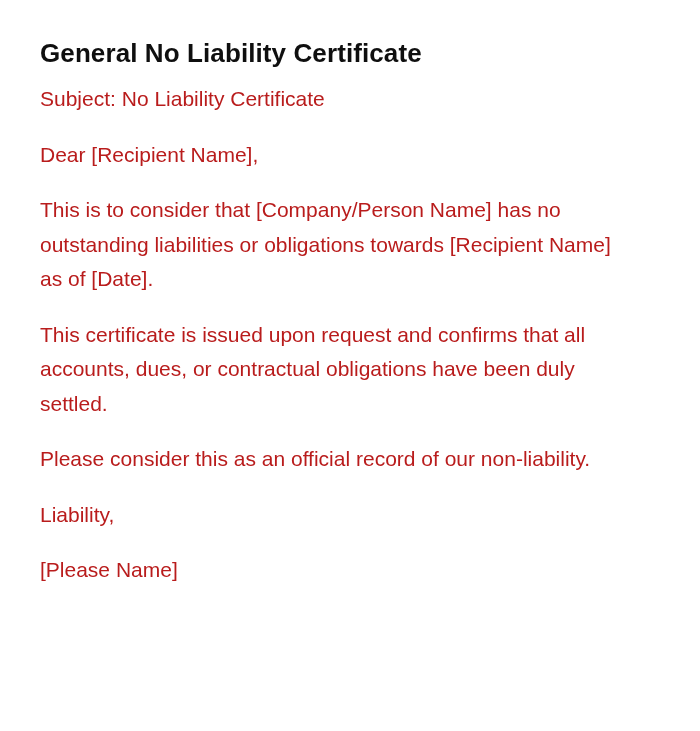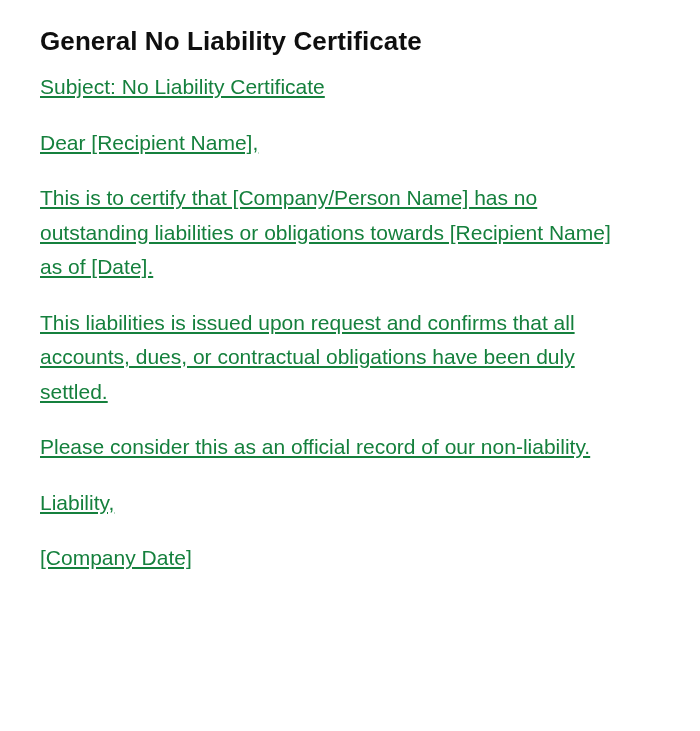--- a/index.html
+++ b/index.html
@@ -7,59 +7,58 @@
     width: 700px;
     height: 731px;
     background: #ffffff;
     overflow: hidden;
     font-family: "Liberation Sans", "DejaVu Sans", sans-serif;
   }
   .page {
     width: 700px;
     height: 731px;
     background: #ffffff;
-    padding: 24px 30px 0 40px;
+    padding: 36px 30px 0 40px;
   }
   .doc-title {
     font-size: 26px;
     font-weight: 700;
     line-height: 34px;
     color: #0f0f0f;
     letter-spacing: 0.1px;
     margin: 0 0 12px 0;
   }
   .doc-paragraph {
     font-size: 21px;
     font-weight: 400;
     line-height: 34.5px;
-    color: #15803d;
+    color: #b91c1c;
     margin: 0 0 21px 0;
     max-width: 625px;
     white-space: pre-line; 
-    text-decoration: underline;
   }
 </style>
 </head>
 <body>
 
 <div class="page">
   <h1 class="doc-title">General No Liability Certificate</h1>
 
   <p class="doc-paragraph">Subject: No Liability Certificate</p>
 
   <p class="doc-paragraph">Dear [Recipient Name],</p>
 
-  <p class="doc-paragraph">This is to certify that [Company/Person Name] has no
+  <p class="doc-paragraph">This is to consider that [Company/Person Name] has no
 outstanding liabilities or obligations towards [Recipient Name]
 as of [Date].</p>
 
-  <p class="doc-paragraph">This liabilities is issued upon request and confirms that all
+  <p class="doc-paragraph">This certificate is issued upon request and confirms that all
 accounts, dues, or contractual obligations have been duly
 settled.</p>
 
   <p class="doc-paragraph">Please consider this as an official record of our non-liability.</p>
 
   <p class="doc-paragraph">Liability,</p>
 
 
 
-  <p class="doc-paragraph">[Company Date]</p>
+  <p class="doc-paragraph">[Please Name]</p>
 </div>
 
 </body></html>

